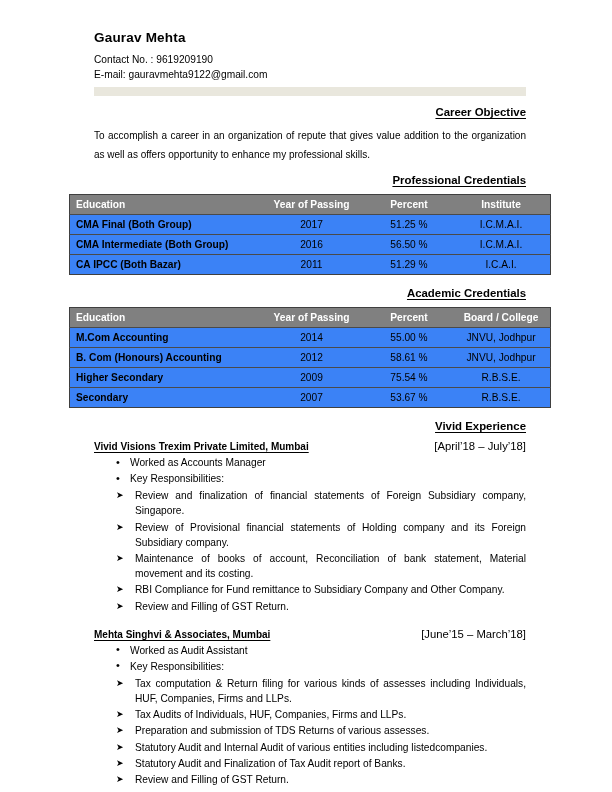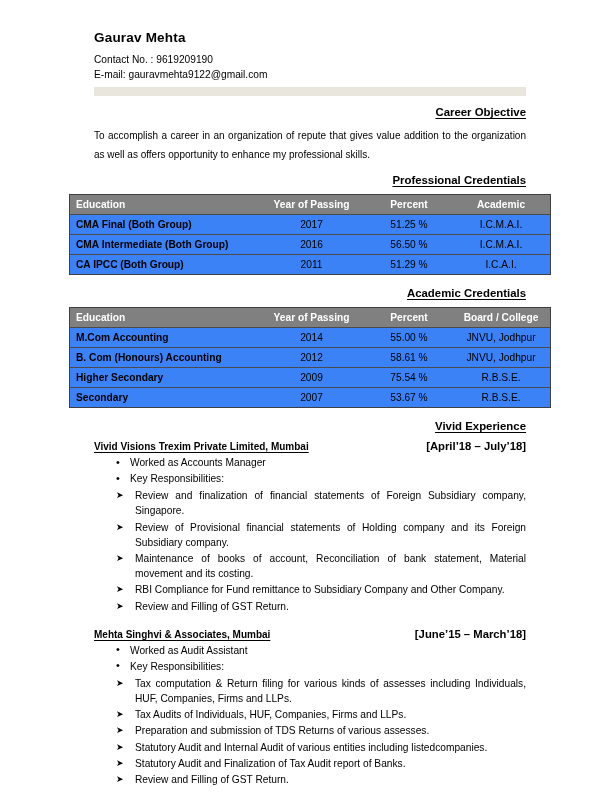--- a/index.html
+++ b/index.html
@@ -116,21 +116,21 @@
   }
   .job-title {
     font-size: 10px;
     font-weight: bold;
     text-decoration: underline;
     text-underline-offset: 2px;
     text-align: center;
   }
   .job-dates {
     font-size: 11.3px;
-    font-weight: bold;
+    font-weight: normal;
     white-space: nowrap;
   }
   ul.lvl1 {
     list-style: none;
     margin: 0;
     padding: 0 0 0 22px;
   }
   ul.lvl1 > li {
     font-size: 10.2px;
     line-height: 15px;
@@ -185,38 +185,38 @@
     <p class="objective">To accomplish a career in an organization of repute that gives value addition to the organization as well as offers opportunity to enhance my professional skills.</p>
 
     <div class="section-heading">Professional Credentials</div>
     <div class="table-wrap">
       <table class="cred">
         <thead>
           <tr>
             <th class="col-edu">Education</th>
             <th class="col-year">Year of Passing</th>
             <th class="col-pct">Percent</th>
-            <th class="col-inst">Academic</th>
+            <th class="col-inst">Institute</th>
           </tr>
         </thead>
         <tbody>
           <tr>
             <td class="col-edu">CMA Final (Both Group)</td>
             <td class="col-year">2017</td>
             <td class="col-pct">51.25 %</td>
             <td class="col-inst">I.C.M.A.I.</td>
           </tr>
           <tr>
             <td class="col-edu">CMA Intermediate (Both Group)</td>
             <td class="col-year">2016</td>
             <td class="col-pct">56.50 %</td>
             <td class="col-inst">I.C.M.A.I.</td>
           </tr>
           <tr>
-            <td class="col-edu">CA IPCC (Both Group)</td>
+            <td class="col-edu">CA IPCC (Both Bazar)</td>
             <td class="col-year">2011</td>
             <td class="col-pct">51.29 %</td>
             <td class="col-inst">I.C.A.I.</td>
           </tr>
         </tbody>
       </table>
     </div>
 
     <div class="section-heading tight-top">Academic Credentials</div>
     <div class="table-wrap">

